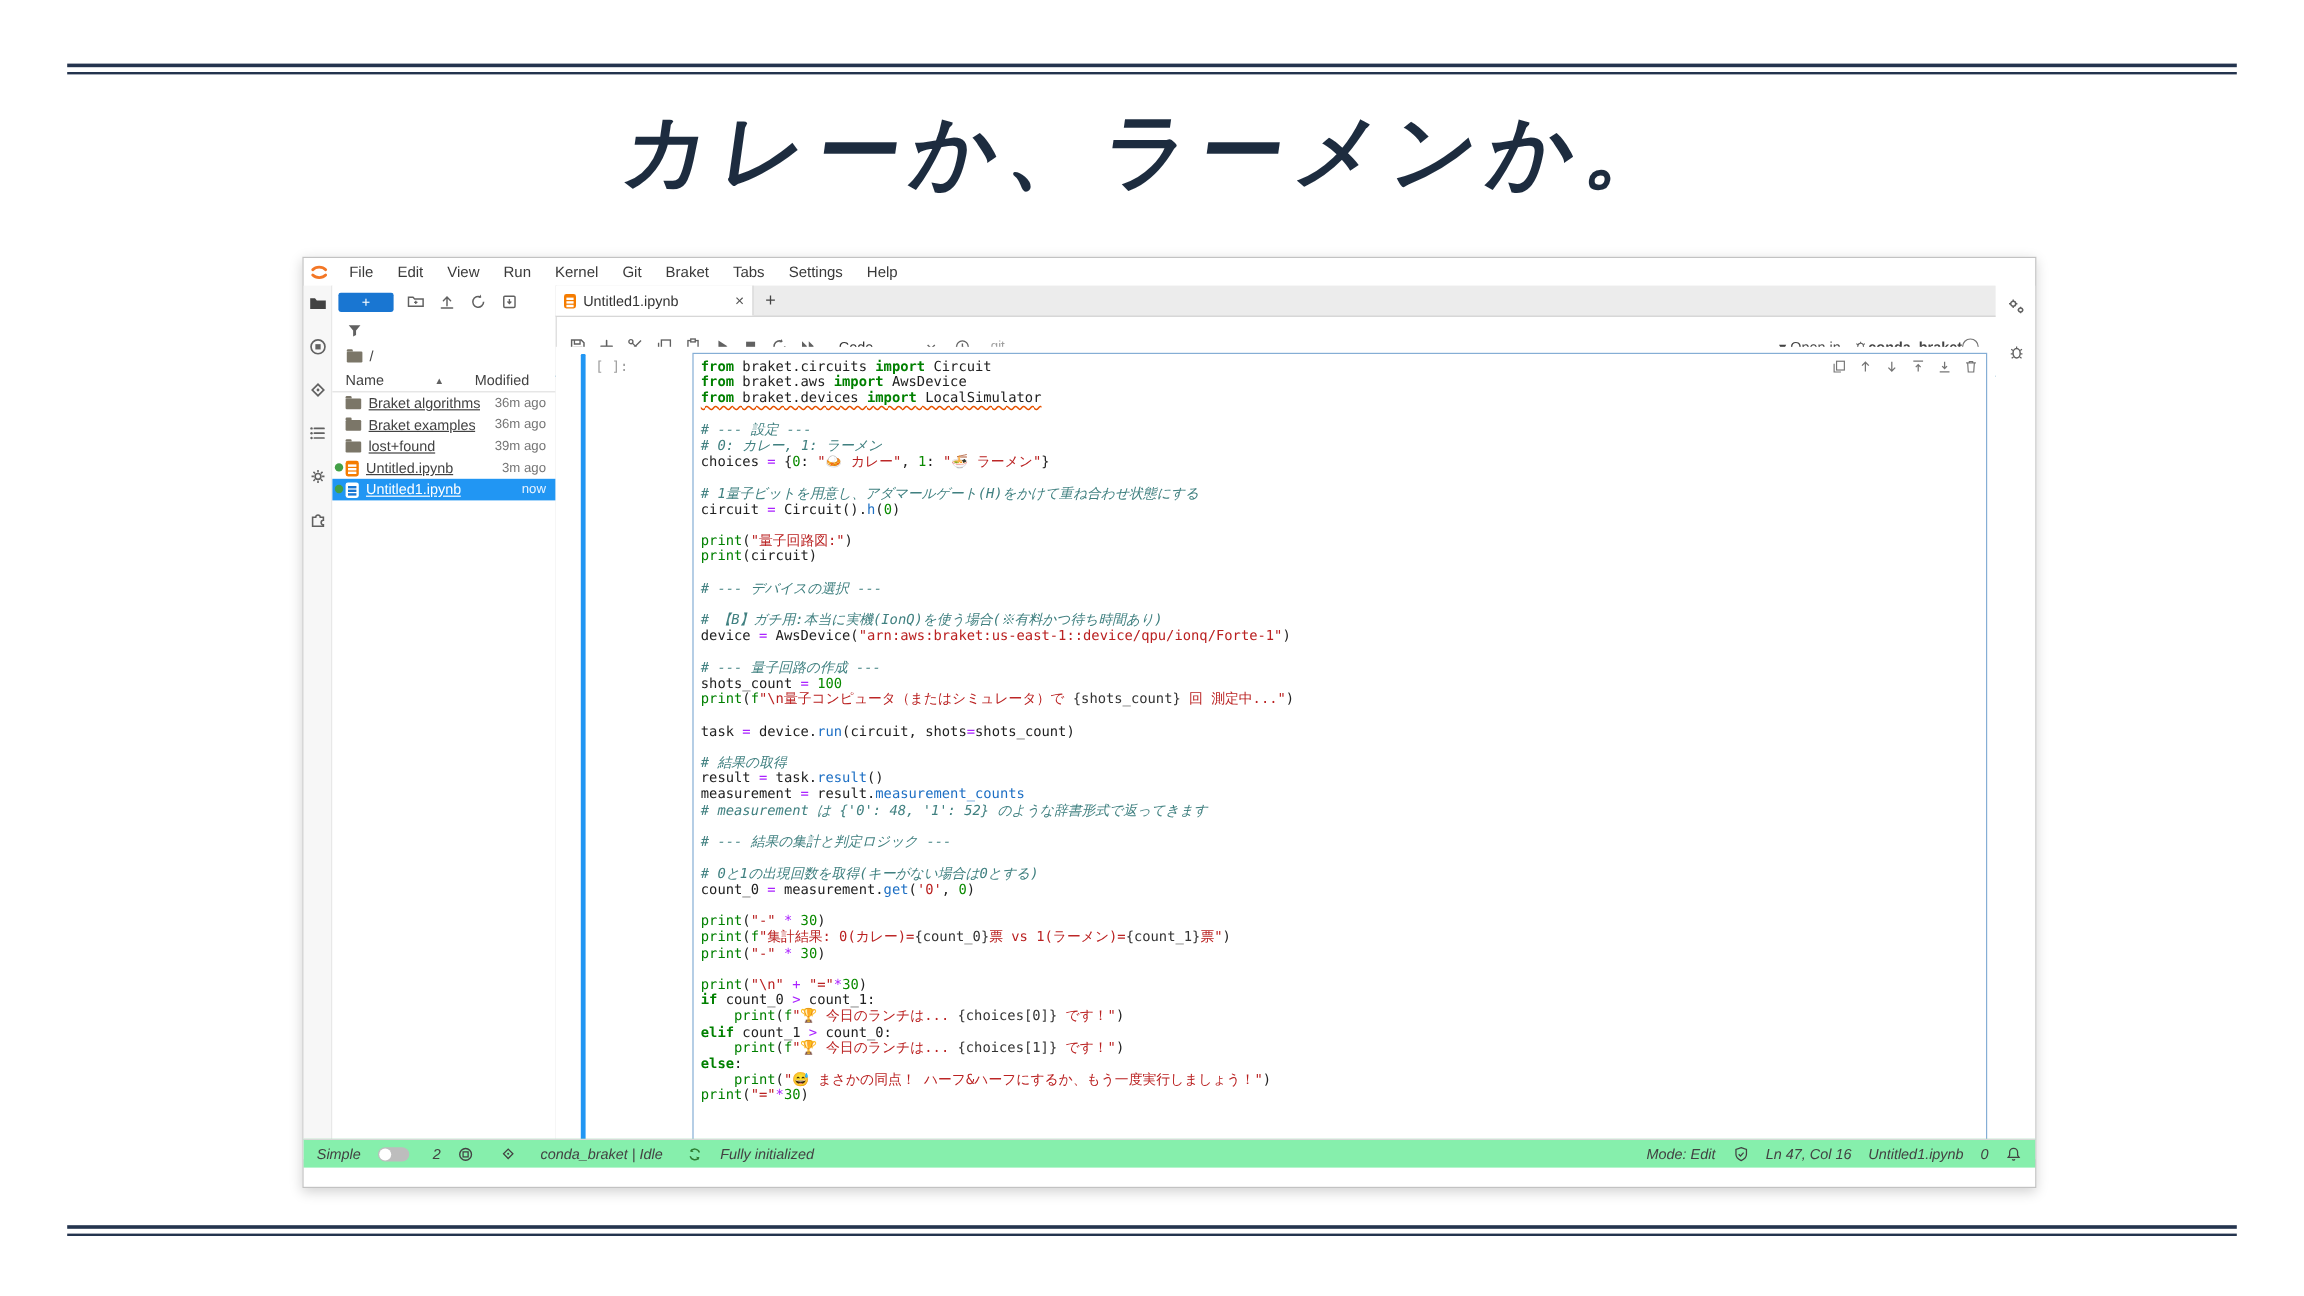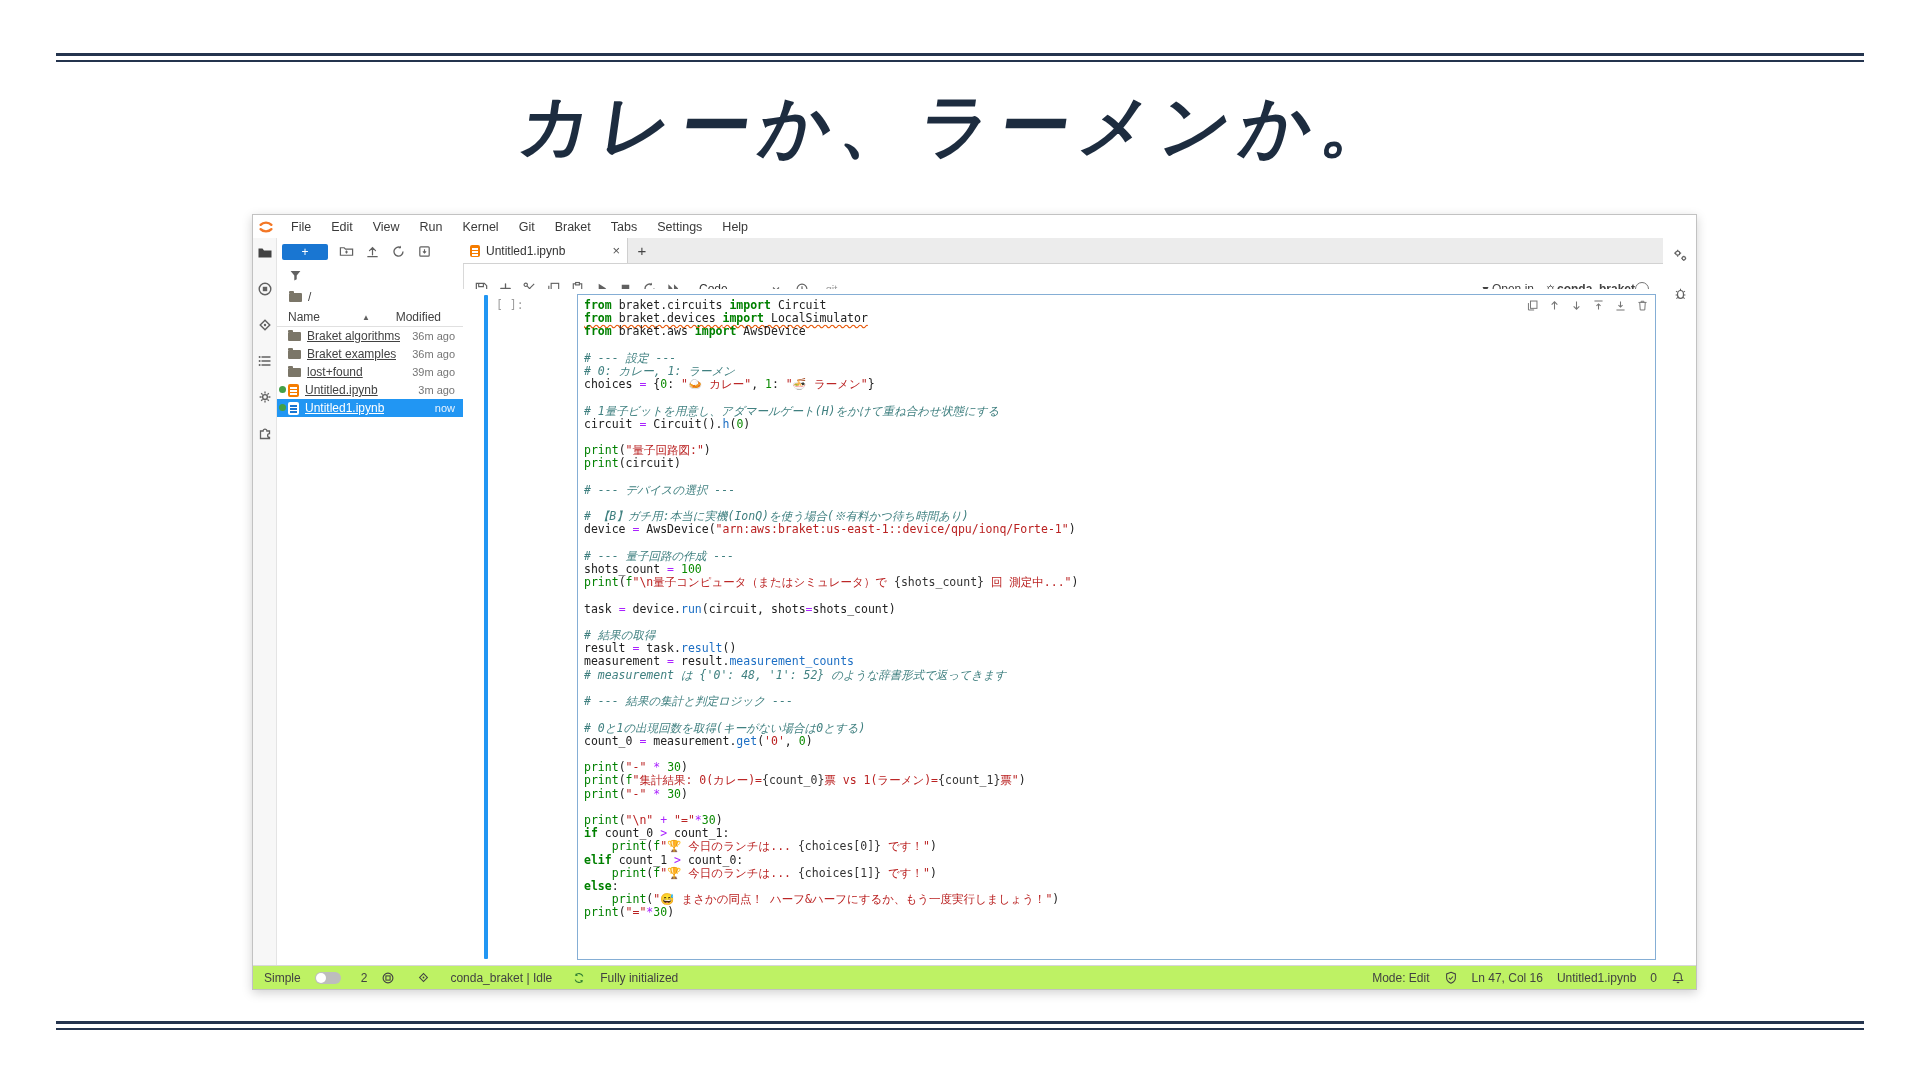--- a/index.html
+++ b/index.html
@@ -80,22 +80,22 @@
   .tok.num{color:#0a8a00;}
   .tok.op{color:#aa22ff;}
   .tok.prop{color:#1d6fc4;}
   .tok.brace{color:#333;}
   .tok.warn{text-decoration:underline;text-decoration-style:wavy;text-decoration-color:#e65100;text-underline-offset:2px;}
   .cell-tools{position:absolute;right:14px;top:10px;display:flex;gap:9px;align-items:center;}
   
   .rstrip{position:absolute;right:0;top:23px;width:32px;bottom:23px;display:flex;flex-direction:column;
        align-items:center;padding-top:9px;gap:22px;background:#fff;}
   
-  .statusbar{position:absolute;left:0;right:0;bottom:0;height:23px;background:#bef264;border-top:1px solid #d8d8d8;
-       display:flex;align-items:center;justify-content:space-between;padding:0 11px;font-size:12px;color:#424242;}
+  .statusbar{position:absolute;left:0;right:0;bottom:16px;height:23px;background:#86efac;border-top:1px solid #d8d8d8;
+       display:flex;align-items:center;justify-content:space-between;padding:0 11px;font-size:12px;color:#424242;font-style:italic;}
   .sb-group{display:flex;align-items:center;gap:14px;}
   .toggle{width:26px;height:12px;background:#bdbdbd;border-radius:6px;position:relative;flex:none;}
   .toggle::before{content:"";position:absolute;left:1px;top:1px;width:10px;height:10px;border-radius:50%;background:#fff;}
 </style>
 </head>
 <body>
 
 <div class="rule r1"></div>
 <div class="rule r2"></div>
 <div class="rule r3"></div>
@@ -300,22 +300,22 @@
         <span class="kcircle"></span>
       </span>
     </div>
 
     <div class="content">
       <div class="collapser"></div>
       <div class="prompt">[ ]:</div>
       <div class="editor">
         <div>
             <div class="code-line"><span class="tok kw">from</span><span class="tok pl"> braket.circuits </span><span class="tok kw">import</span><span class="tok pl"> Circuit</span></div>
+            <div class="code-line"><span class="tok kw">from</span><span class="tok pl"> braket.aws </span><span class="tok kw">import</span><span class="tok pl"> AwsDevice</span></div>
             <div class="code-line"><span class="tok kw warn">from</span><span class="tok pl warn"> braket.devices </span><span class="tok kw warn">import</span><span class="tok pl warn"> LocalSimulator</span></div>
-            <div class="code-line"><span class="tok kw">from</span><span class="tok pl"> braket.aws </span><span class="tok kw">import</span><span class="tok pl"> AwsDevice</span></div>
             <div class="code-line">&nbsp;</div>
             <div class="code-line"><span class="tok com"># --- 設定 ---</span></div>
             <div class="code-line"><span class="tok com"># 0: カレー, 1: ラーメン</span></div>
             <div class="code-line"><span class="tok pl">choices </span><span class="tok op">=</span><span class="tok pl"> {</span><span class="tok num">0</span><span class="tok pl">: </span><span class="tok str">"🍛 カレー"</span><span class="tok pl">, </span><span class="tok num">1</span><span class="tok pl">: </span><span class="tok str">"🍜 ラーメン"</span><span class="tok pl">}</span></div>
             <div class="code-line">&nbsp;</div>
             <div class="code-line"><span class="tok com"># 1量子ビットを用意し、アダマールゲート(H)をかけて重ね合わせ状態にする</span></div>
             <div class="code-line"><span class="tok pl">circuit </span><span class="tok op">=</span><span class="tok pl"> Circuit().</span><span class="tok prop">h</span><span class="tok pl">(</span><span class="tok num">0</span><span class="tok pl">)</span></div>
             <div class="code-line">&nbsp;</div>
             <div class="code-line"><span class="tok bi">print</span><span class="tok pl">(</span><span class="tok str">"量子回路図:"</span><span class="tok pl">)</span></div>
             <div class="code-line"><span class="tok bi">print</span><span class="tok pl">(circuit)</span></div>

